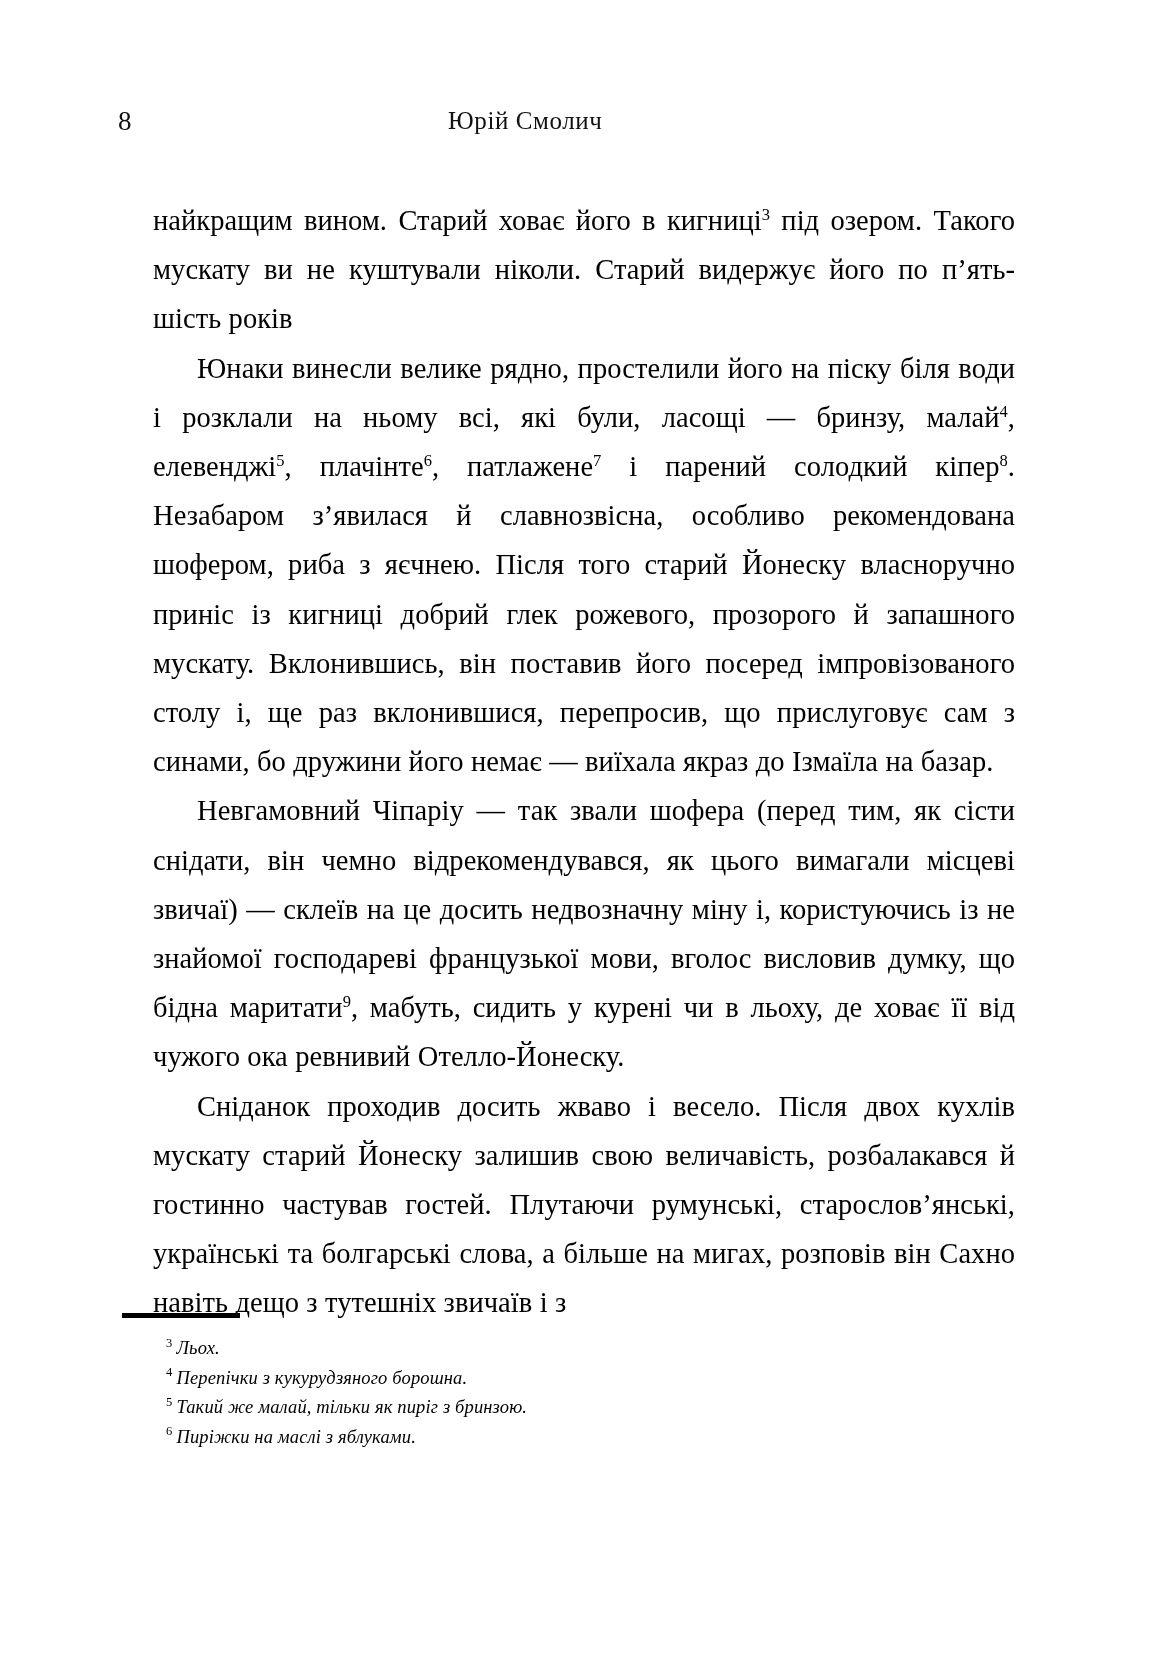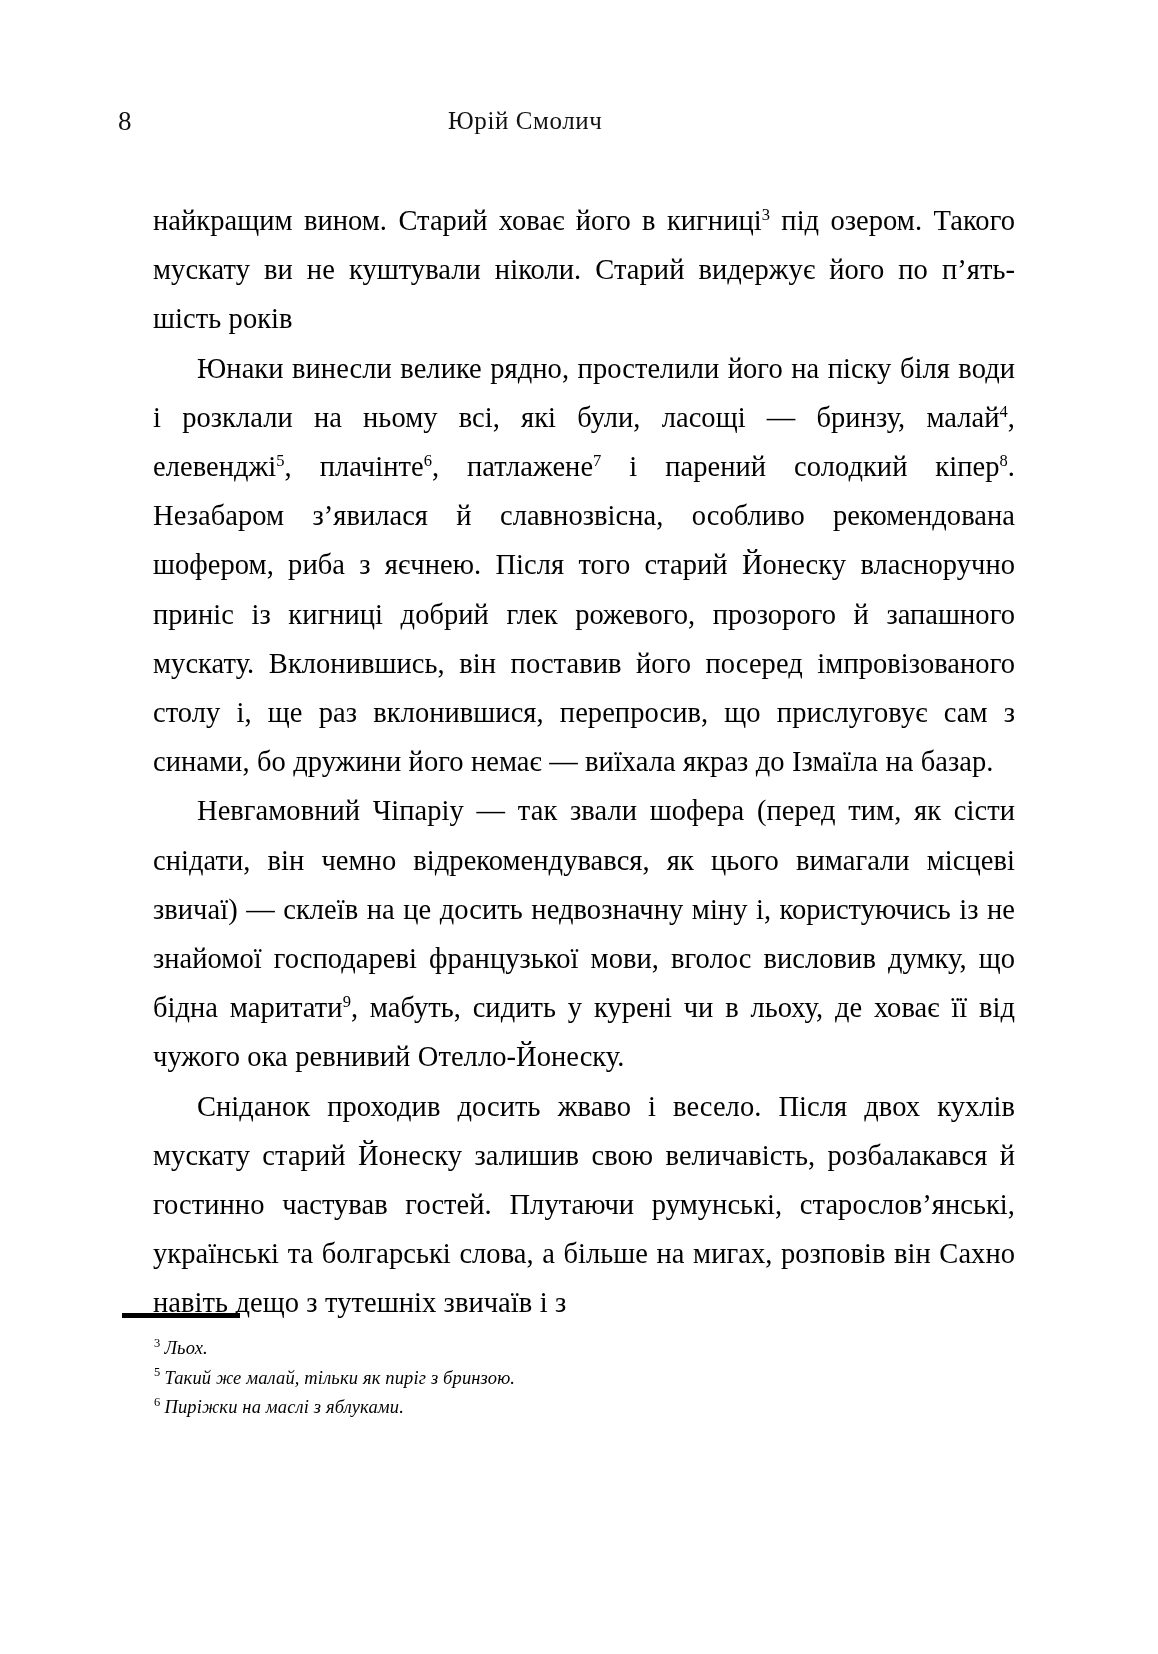--- a/index.html
+++ b/index.html
@@ -94,21 +94,21 @@
   }
 
   .fn-rule {
     width: 118px;
     height: 5px;
     background: #000000;
     margin: 0 0 16px 4px;
   }
 
   .fn-list {
-    margin: 0;
+    margin: 12px;
     padding: 0;
     list-style: none;
   }
 
   .fn-item {
     font-size: 18.5px;
     line-height: 29.5px;
     font-style: italic;
     letter-spacing: 0.15px;
     padding-left: 36px;
@@ -143,18 +143,19 @@
     <p class="para indent"><span>Невгамовний Чіпаріу — так звали шофера (перед тим, як сісти снідати, він чемно відрекомендувався, як цього вимагали місцеві звичаї) — склеїв на це досить недвозначну міну і, користуючись із не знайомої господареві французької мови, вголос висловив думку, що бідна маритати</span><sup class="fnref">9</sup><span>, мабуть, сидить у курені чи в льоху, де ховає її від чужого ока ревнивий Отелло-Йонеску.</span></p>
 
     <p class="para indent"><span>Сніданок проходив досить жваво і весело. Після двох кухлів мускату старий Йонеску залишив свою величавість, розбалакався й гостинно частував гостей. Плутаючи румунські, старослов’янські, українські та болгарські слова, а більше на мигах, розповів він Сахно навіть дещо з тутешніх звичаїв і з</span></p>
 
   </div>
 
   <div class="footnotes">
     <div class="fn-rule"></div>
     <ul class="fn-list">
       <li class="fn-item"><span class="fn-num">3</span><span>Льох.</span></li>
+      <li class="fn-item"><span class="fn-num">4</span><span>Перепічки з кукурудзяного борошна.</span></li>
       <li class="fn-item"><span class="fn-num">5</span><span>Такий же малай, тільки як пиріг з бринзою.</span></li>
       <li class="fn-item"><span class="fn-num">6</span><span>Пиріжки на маслі з яблуками.</span></li>
     </ul>
   </div>
 
 </div>
 
 </body></html>

